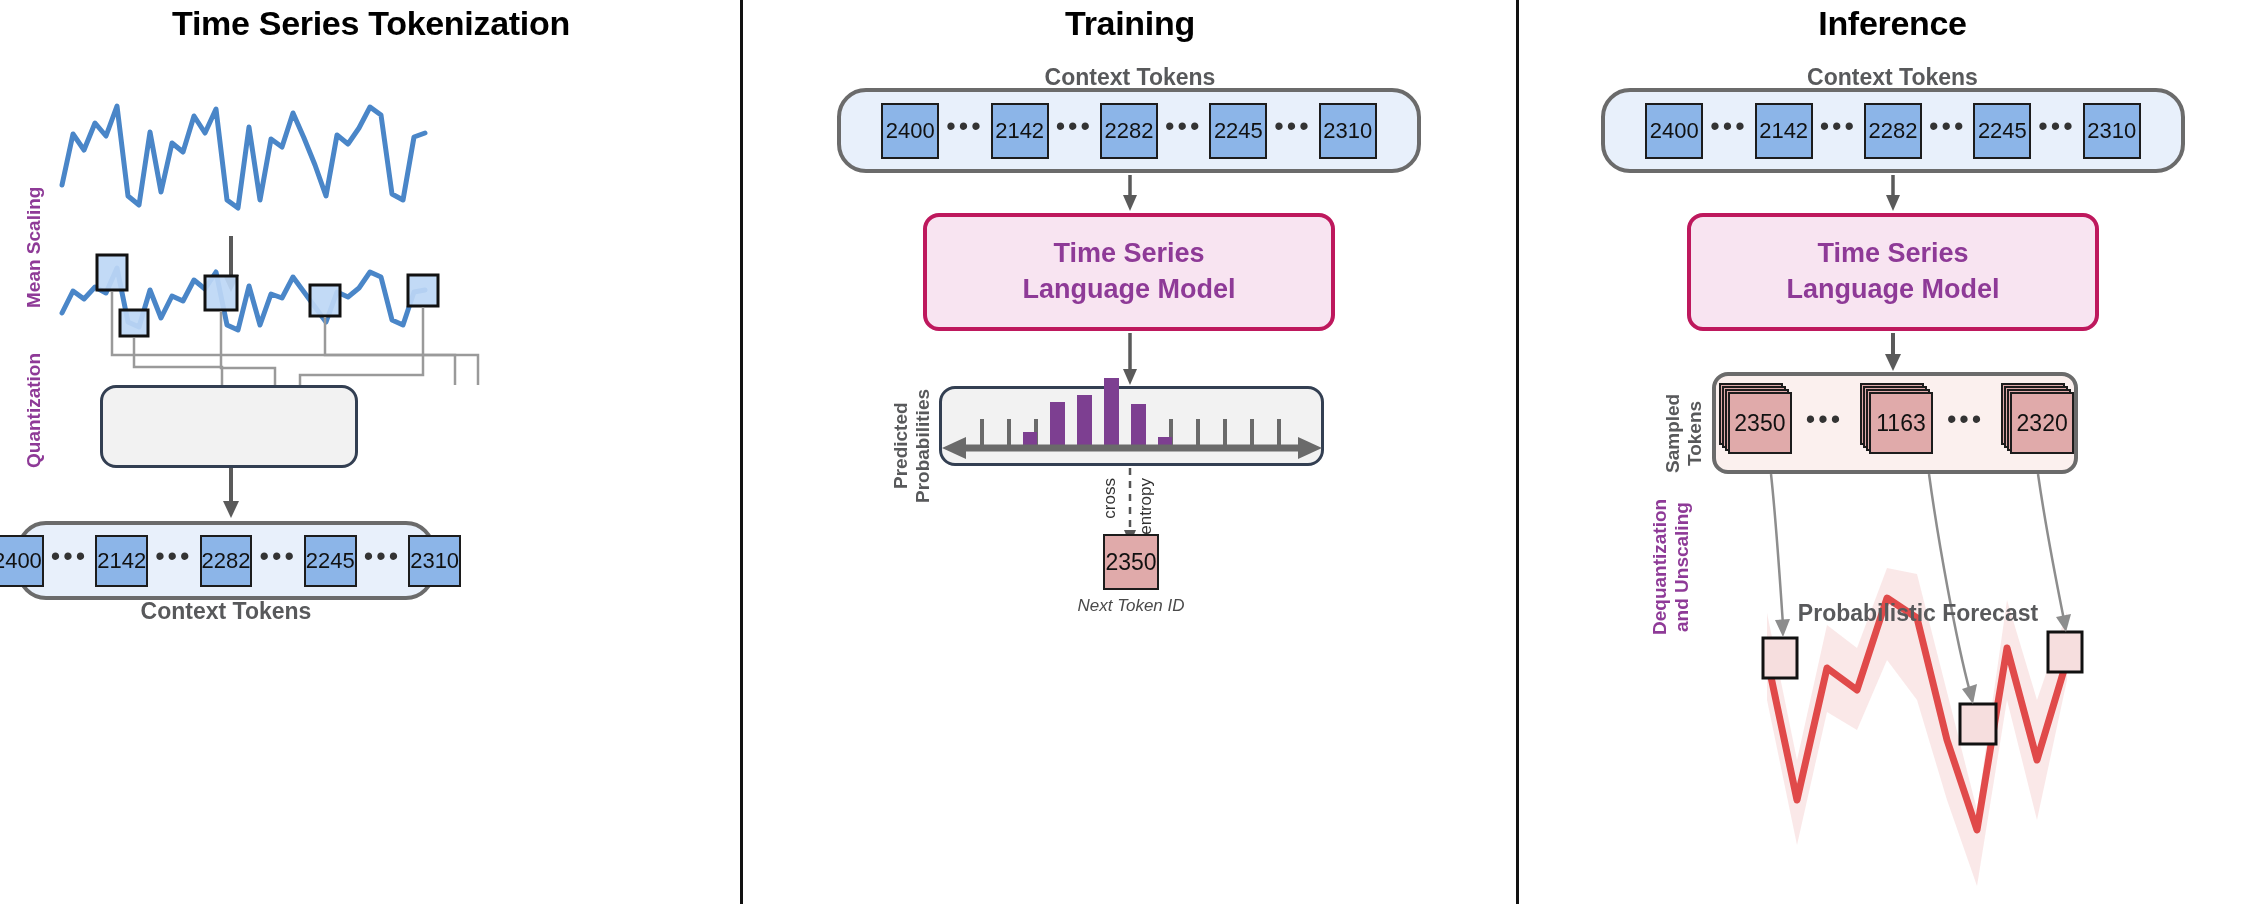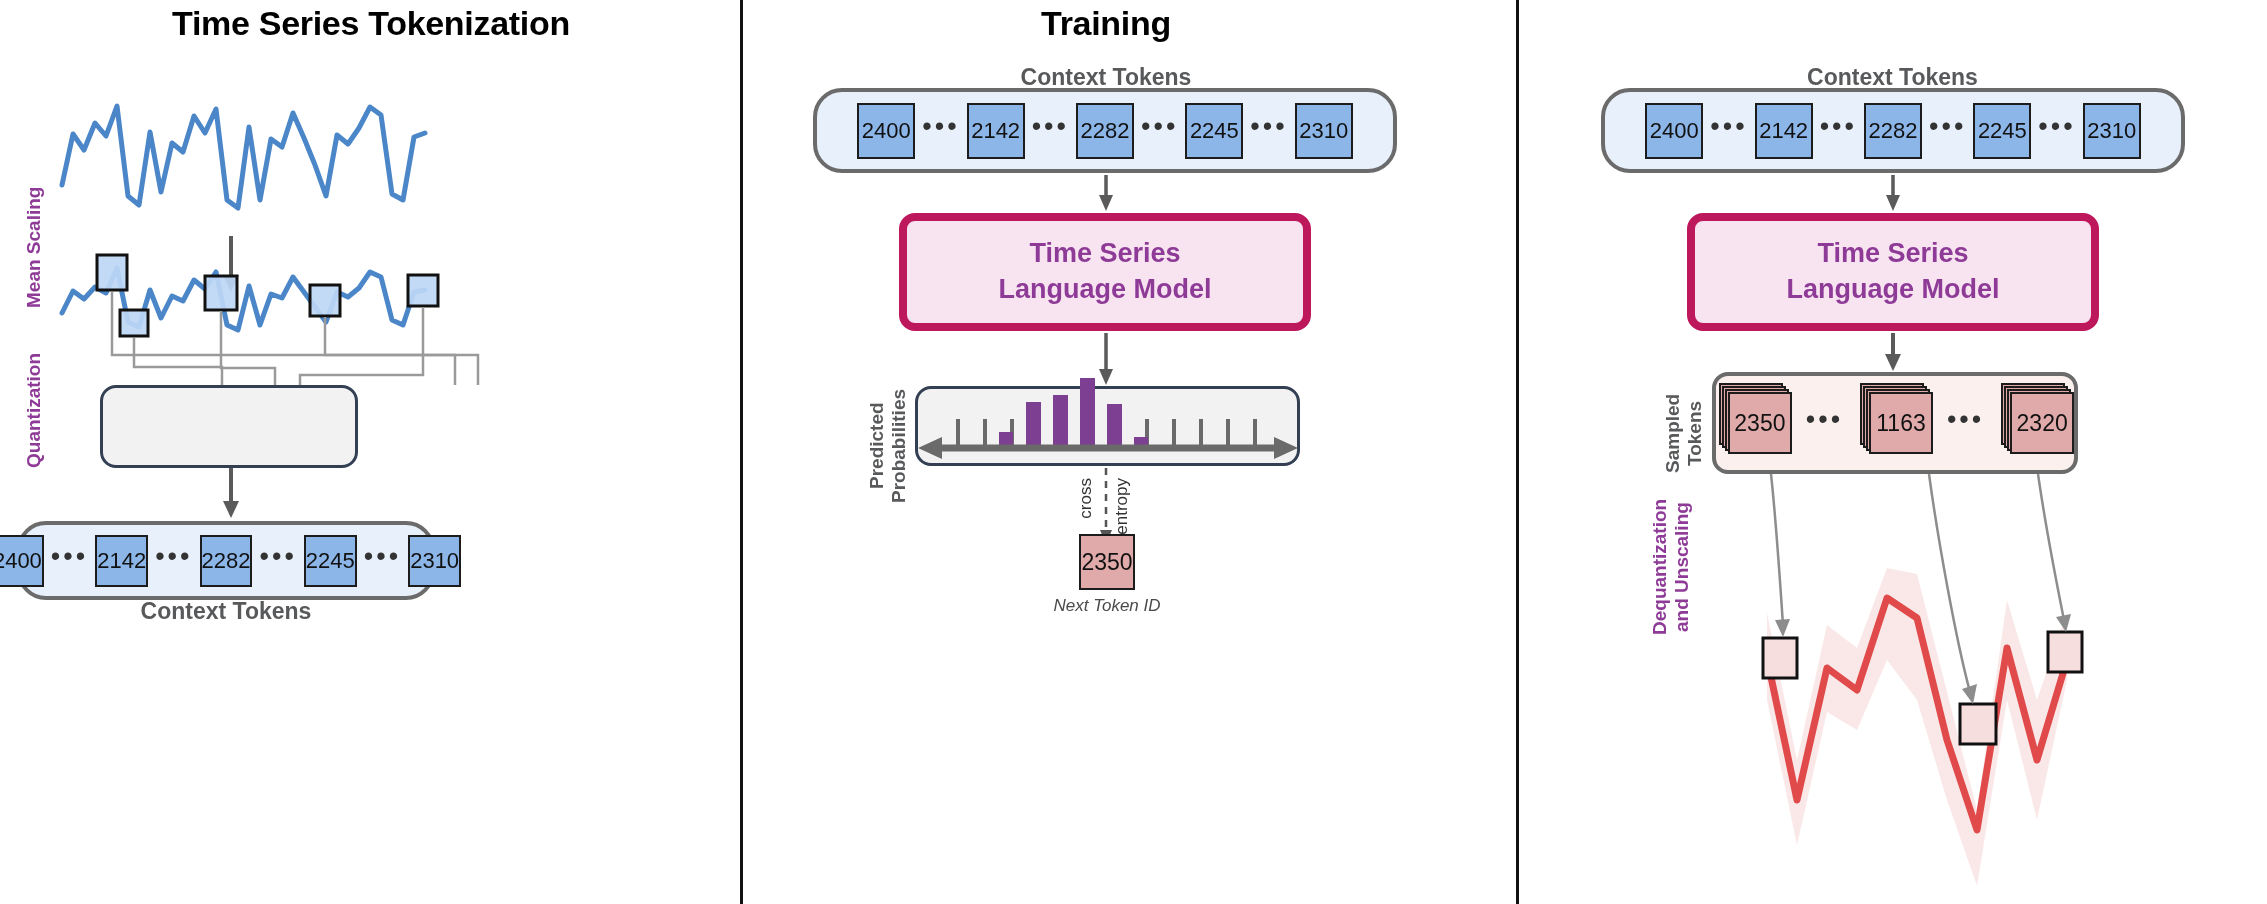--- a/index.html
+++ b/index.html
@@ -6,21 +6,21 @@
   html, body {
     width: 2267px; height: 904px;
     background: #ffffff;
     font-family: "Liberation Sans", sans-serif;
     overflow: hidden;
   }
   #root { position: relative; width: 2267px; height: 904px; }
 
   .panel { position: absolute; top: 0; height: 904px; }
   #panel-tokenization { left: 0;    width: 742px; }
-  #panel-training     { left: 718px; width: 776px; }
+  #panel-training     { left: 742px; width: 776px; }
   #panel-inference    { left: 1518px; width: 749px; }
 
   .divider {
     position: absolute; top: 0; width: 3px; height: 904px;
     background: #111111;
   }
   #divider-1 { left: 740px; }
   #divider-2 { left: 1516px; }
 
   .panel-title {
@@ -69,21 +69,21 @@
     color: #333333; font-size: 27px; line-height: 0.6;
     letter-spacing: 3px;
     padding: 0 7px;
     transform: translateY(-4px);
   }
 
   
   .model-box {
     position: absolute;
     background: #f8e4f1;
-    border: 8px solid #be185d;
+    border: 4px solid #be185d;
     border-radius: 16px;
     display: flex; flex-direction: column;
     align-items: center; justify-content: center;
     color: #8e3a97; font-weight: bold; font-size: 27px;
     line-height: 1.32;
     text-align: center;
   }
 
   
   .axis-box {
@@ -306,20 +306,21 @@
 
     <div class="next-token-box" style="left:361px; top:534px; width:56px; height:56px;">
       <span>2350</span>
     </div>
 
     <div class="caption-small" style="left:311px; top:596px; width:156px;font-style:italic;">Next Token ID</div>
   </div>
 
   <div class="panel" id="panel-inference">
 
+    <div class="panel-title" style="top:4px;">Inference</div>
 
     <div class="section-label" style="top:64px; left:0; width:749px;">Context Tokens</div>
 
     <div class="token-strip" id="tok3-strip" style="left:83px; top:88px; width:584px; height:85px;">
         <div class="token-box" style="width: 58px; height: 56px; font-size: 22px;">2400</div>
         <span class="token-dots">•••</span>
         <div class="token-box" style="width: 58px; height: 56px; font-size: 22px;">2142</div>
         <span class="token-dots">•••</span>
         <div class="token-box" style="width: 58px; height: 56px; font-size: 22px;">2282</div>
         <span class="token-dots">•••</span>
@@ -385,14 +386,15 @@
         <path d="M411,474 C420,540 438,640 452,692"></path>
         <path d="M520,474 C528,530 540,590 546,620"></path>
       </g>
       <g fill="#8d8d8d">
         <path d="M265,637 L257,620 L272,619 Z"></path>
         <path d="M455,704 L444,689 L459,684 Z"></path>
         <path d="M548,632 L538,617 L553,614 Z"></path>
       </g>
     </svg>
 
+    <div class="section-label" style="top:600px; left:150px; width:500px;">Probabilistic Forecast</div>
   </div>
 </div>
 
 </body></html>

